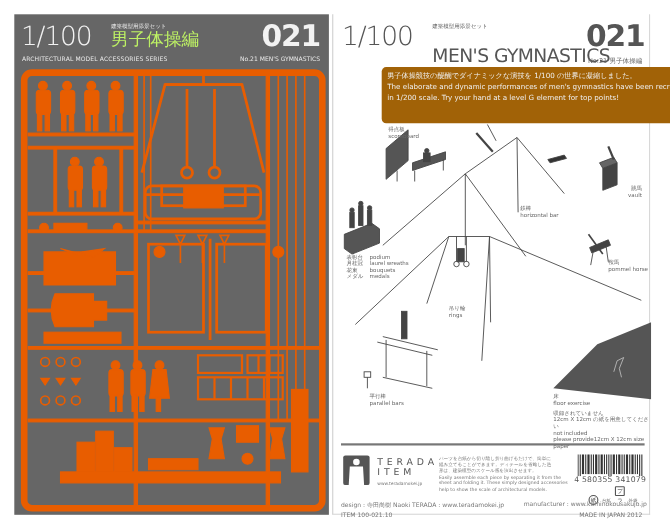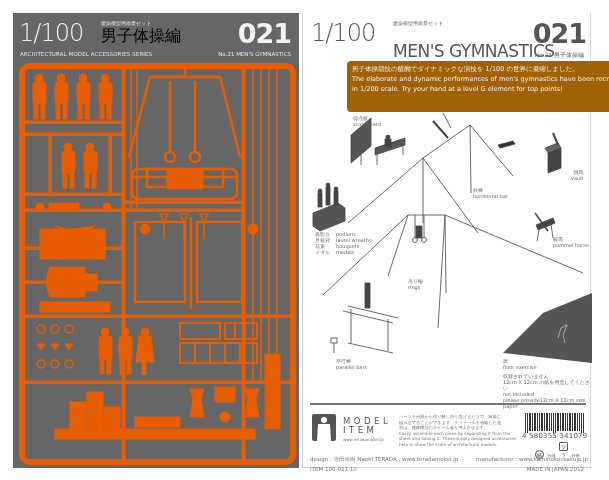--- a/index.html
+++ b/index.html
@@ -4,21 +4,21 @@
 <style>
   * { box-sizing: border-box; margin: 0; padding: 0; }
   html, body { width: 609px; height: 480px; background: #ffffff; overflow: hidden; }
   body { position: relative; font-family: "DejaVu Sans", sans-serif; color: #555; }
 
   
   .left { position: absolute; left: 13px; top: 13px; width: 286px; height: 455px; background: #666666; }
   .left-header { position: absolute; left: 0; top: 0; width: 286px; height: 45px; }
   .lh-scale { position: absolute; left: 6px; top: 6px; font-family: "DejaVu Sans", sans-serif; font-weight: 200; font-size: 24px; color: #f2f2f2; letter-spacing: -1px; }
   .lh-sub { position: absolute; left: 88px; top: 7px; font-size: 5px; color: #e8e8e8; }
-  .lh-title { position: absolute; left: 88px; top: 13px; font-size: 16px; color: #000000; }
+  .lh-title { position: absolute; left: 88px; top: 13px; font-size: 16px; color: #bef264; }
   .lh-series { position: absolute; left: 7px; top: 38px; font-size: 5.5px; color: #e8e8e8; letter-spacing: 0.1px; }
   .lh-num { position: absolute; right: 8px; top: 5px; font-size: 27px; font-weight: bold; color: #f2f2f2; letter-spacing: -1px; }
   .lh-numsub { position: absolute; right: 8px; top: 38px; font-size: 5.5px; color: #e8e8e8; }
 
   .sprue { position: absolute; left: 6px; top: 50px; width: 277px; height: 402px; border: 6px solid #e85d00; border-radius: 10px; background: #666666; overflow: hidden; }
   .sprue svg { position: absolute; left: 0; top: 0; }
 
   
   .arrow { position: absolute; left: 304px; top: 76px; width: 10px; height: 20px; }
 
@@ -353,21 +353,21 @@
   </div>
 
   <div class="divider"></div>
 
   <div class="logo">
     <svg width="24" height="27" viewBox="0 0 24 27">
       <path d="M12,3 a3,3 0 1 1 0,6 a3,3 0 1 1 0,-6 M6,10 L18,10 L19,27 L5,27 Z" fill="#fff"></path>
     </svg>
   </div>
   <div class="logo-name">
-    <div>MODEL</div>
+    <div>TERADA</div>
     <div>ITEM</div>
   </div>
   <div class="logo-url">www.teradamokei.jp</div>
 
   <div class="foot-text">
     <div>パーツを台紙から切り離し折り曲げるだけで、簡単に</div>
     <div>組み立てることができます。ディテールを省略した造</div>
     <div>形は、建築模型のスケール感を演出させます。</div>
     <div>Easily assemble each piece by separating it from the</div>
     <div>sheet and folding it. These simply designed accessories</div>

